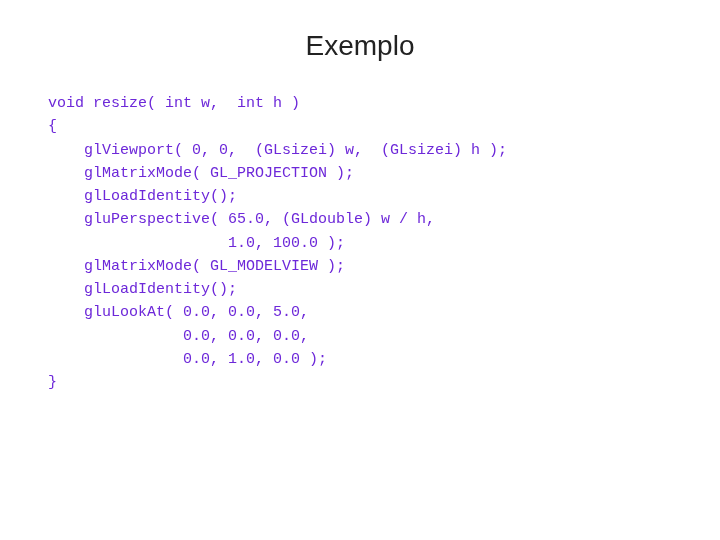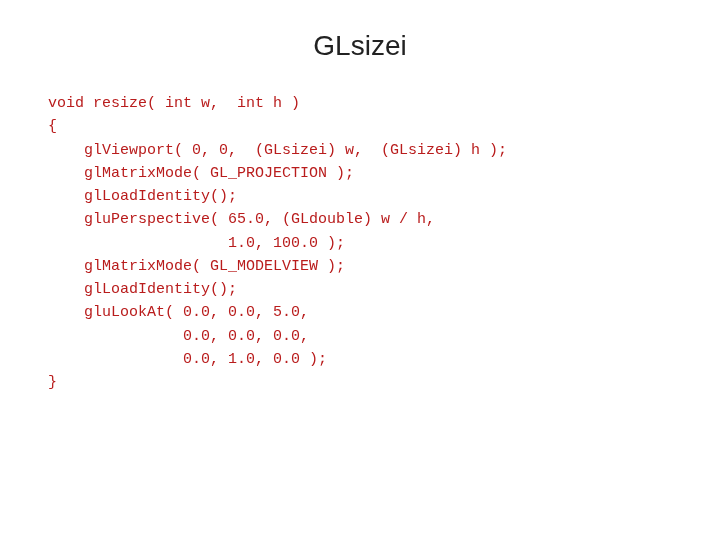--- a/index.html
+++ b/index.html
@@ -25,29 +25,29 @@
       font-weight: normal;
       color: #222222;
       margin-bottom: 30px;
       align-self: center;
     }
 
     .code-block {
       width: 100%;
       font-size: 15px;
       line-height: 1.55;
-      color: #b91c1c;
+      color: #6d28d9;
       white-space: pre;
       margin-left: 16px;
     }
   </style>
 </head>
 <body>
 
-<h1 class="page-title">GLsizei</h1>
+<h1 class="page-title">Exemplo</h1>
 
 <div class="code-block" id="code-container">void resize( int w,  int h )
 {
     glViewport( 0, 0,  (GLsizei) w,  (GLsizei) h );
     glMatrixMode( GL_PROJECTION );
     glLoadIdentity();
     gluPerspective( 65.0, (GLdouble) w / h,
                     1.0, 100.0 );
     glMatrixMode( GL_MODELVIEW );
     glLoadIdentity();

